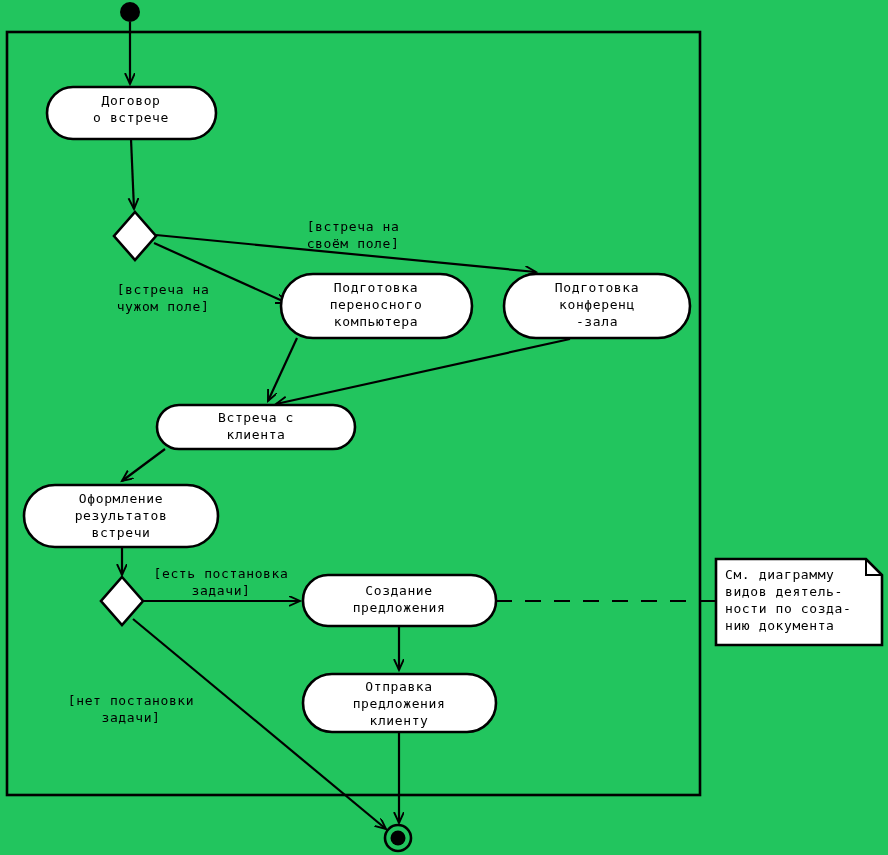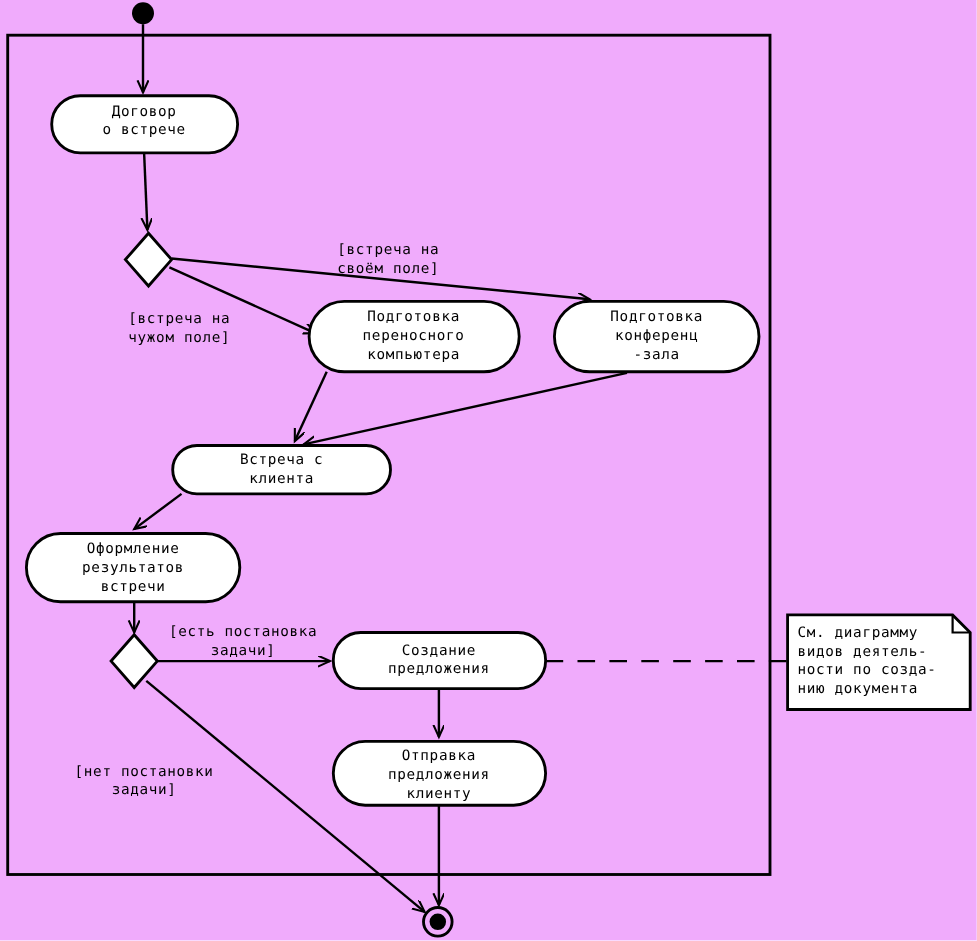--- a/index.html
+++ b/index.html
@@ -7,21 +7,21 @@
     padding: 0;
     background: #ffffff;
   }
   body {
     font-family: "DejaVu Sans Mono", "Liberation Mono", monospace;
   }
   #canvas {
     position: relative;
     width: 888px;
     height: 855px;
-    background: #f0abfc;
+    background: #22c55e;
     overflow: hidden;
   }
   svg#diagram {
     position: absolute;
     left: 0;
     top: 0;
     width: 888px;
     height: 855px;
   }
   .edge {

